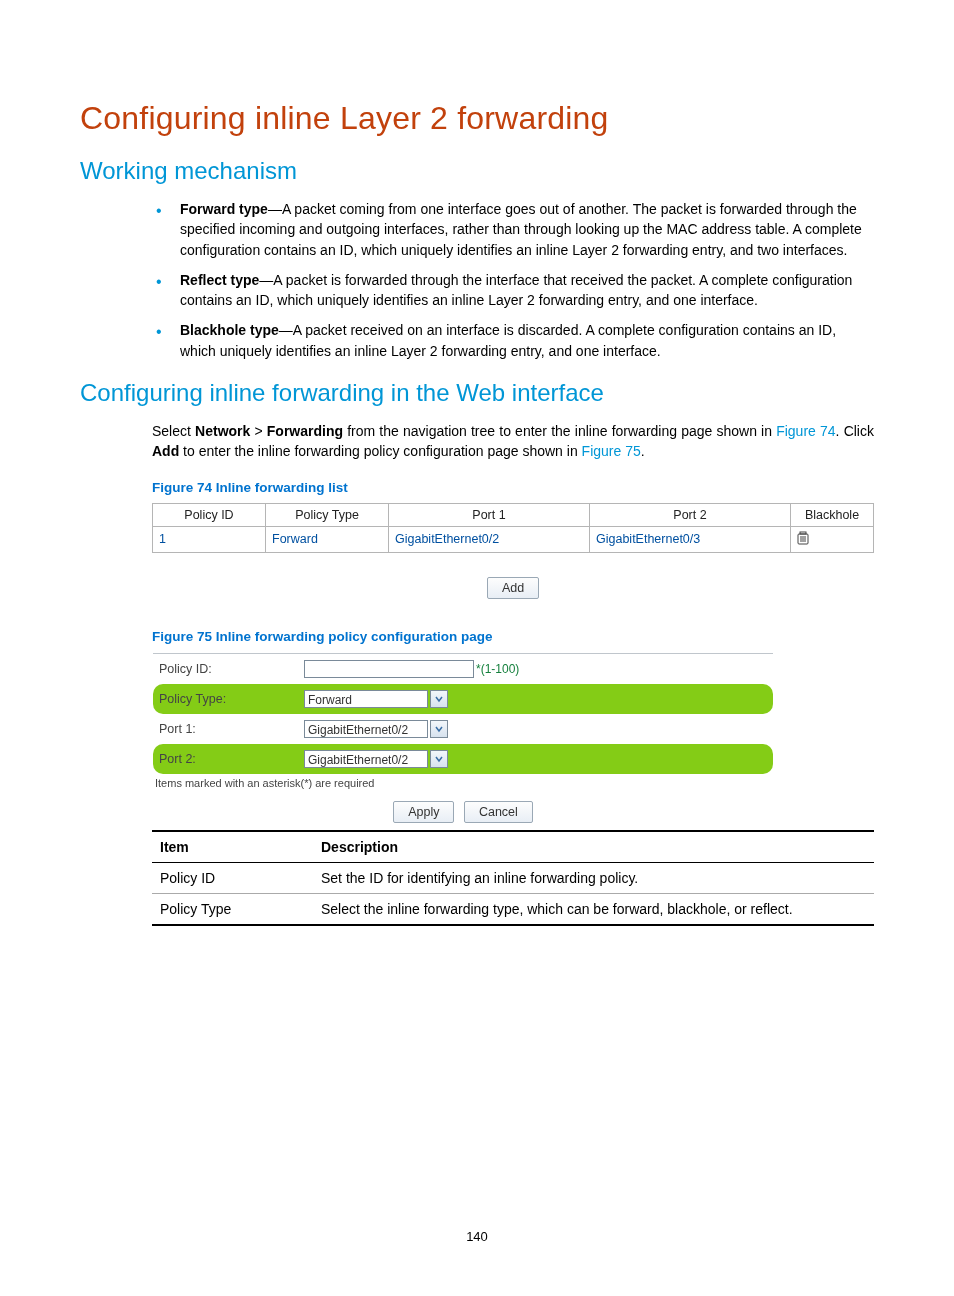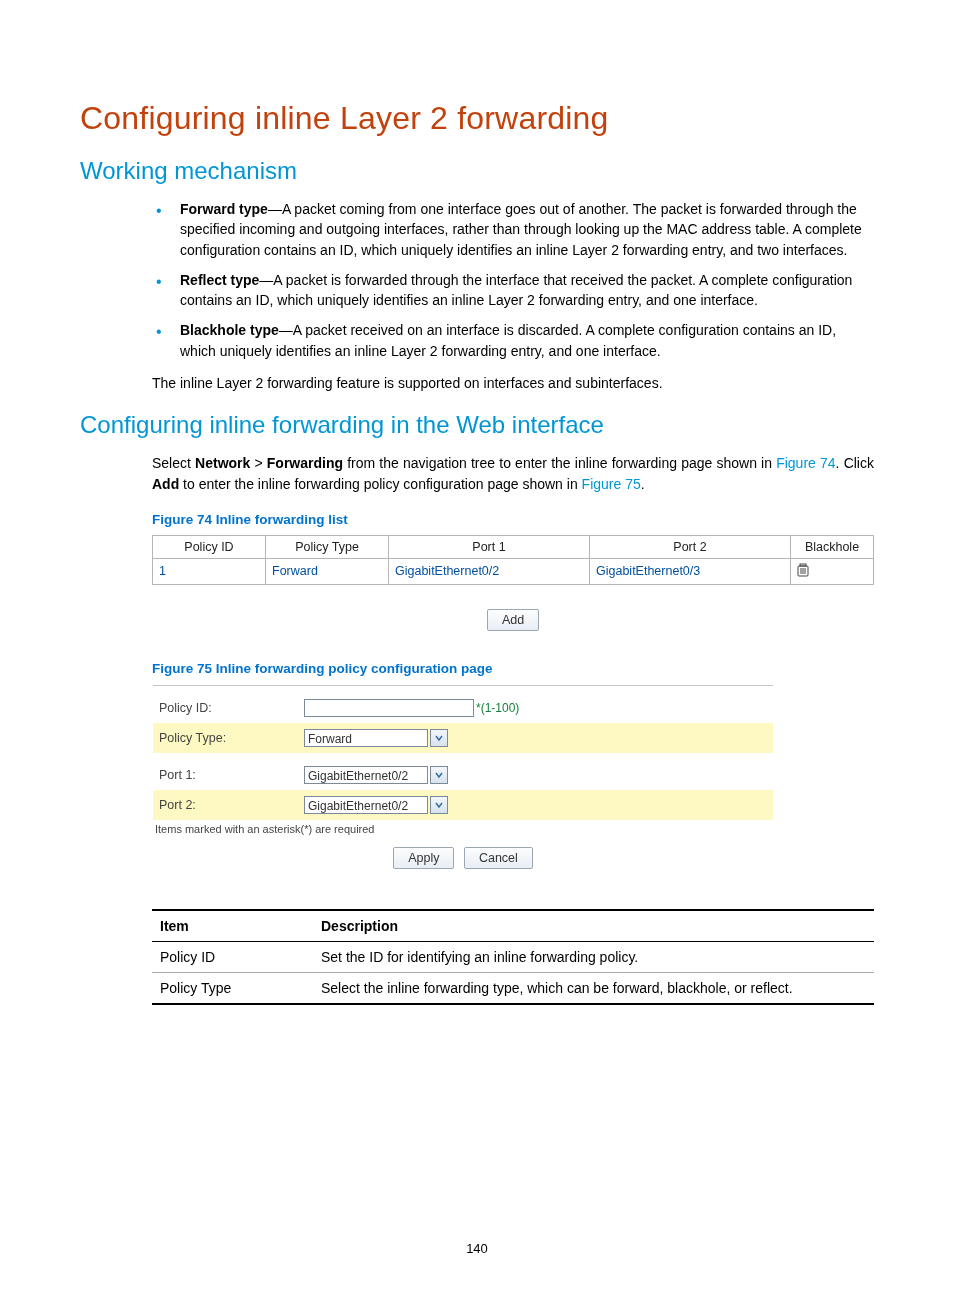--- a/index.html
+++ b/index.html
@@ -126,22 +126,22 @@
   }
   .form-rows {
     border-top: 1px solid #c0c6cc;
   }
   .form-row {
     display: flex;
     align-items: center;
     padding: 4px 6px;
     min-height: 22px;
   }
-  .form-row.odd { background: #ffffff; margin-top: 7px; }
-  .form-row.even { background: #fef9c3; }
+  .form-row.odd { background: #ffffff; }
+  .form-row.even { background: #84cc16; border-radius: 10px; }
   .form-label {
     width: 145px;
     color: #444;
   }
   .form-input {
     width: 170px;
     height: 18px;
     border: 1px solid #7a8a99;
     background: #fff;
     padding: 0 3px;
@@ -186,41 +186,40 @@
     text-align: center;
     padding: 4px 0 6px 0;
   }
   .form-btns .btn { margin: 0 3px; }
 
   
   .config-table {
     border-collapse: collapse;
     width: 100%;
     font-size: 14px;
-    margin-top: 33px;
   }
   .config-table thead th {
     text-align: left;
     border-top: 2px solid #000;
     border-bottom: 1.5px solid #000;
     padding: 7px 8px;
     font-weight: bold;
   }
   .config-table tbody td {
     border-bottom: 1px solid #aaa;
     padding: 7px 8px;
   }
   .config-table tbody tr:last-child td {
     border-bottom: 2px solid #000;
   }
   .config-table td.col1 { width: 145px; }
 
   .page-num {
     position: absolute;
-    bottom: 40px;
+    bottom: 52px;
     width: 100%;
     left: 0;
     text-align: center;
     font-size: 13px;
     color: #000;
   }
 </style>
 </head>
 <body>
 
@@ -236,21 +235,20 @@
         <span class="bold">Forward type</span><span>—A packet coming from one interface goes out of another. The packet is forwarded through the specified incoming and outgoing interfaces, rather than through looking up the MAC address table. A complete configuration contains an ID, which uniquely identifies an inline Layer 2 forwarding entry, and two interfaces.</span>
       </li>
       <li>
         <span class="bold">Reflect type</span><span>—A packet is forwarded through the interface that received the packet. A complete configuration contains an ID, which uniquely identifies an inline Layer 2 forwarding entry, and one interface.</span>
       </li>
       <li>
         <span class="bold">Blackhole type</span><span>—A packet received on an interface is discarded. A complete configuration contains an ID, which uniquely identifies an inline Layer 2 forwarding entry, and one interface.</span>
       </li>
     </ul>
 
-    <p>The inline Layer 2 forwarding feature is supported on interfaces and subinterfaces.</p>
   </div>
 
   <h2>Configuring inline forwarding in the Web interface</h2>
 
   <div class="body-indent">
     <p class="justify">
       <span>Select </span><span class="bold">Network</span><span> &gt; </span><span class="bold">Forwarding</span><span> from the navigation tree to enter the inline forwarding page shown in </span><span class="figlink">Figure 74</span><span>. Click </span><span class="bold">Add</span><span> to enter the inline forwarding policy configuration page shown in </span><span class="figlink">Figure 75</span><span>.</span>
     </p>
 
     <div class="figcap">Figure 74 Inline forwarding list</div>

